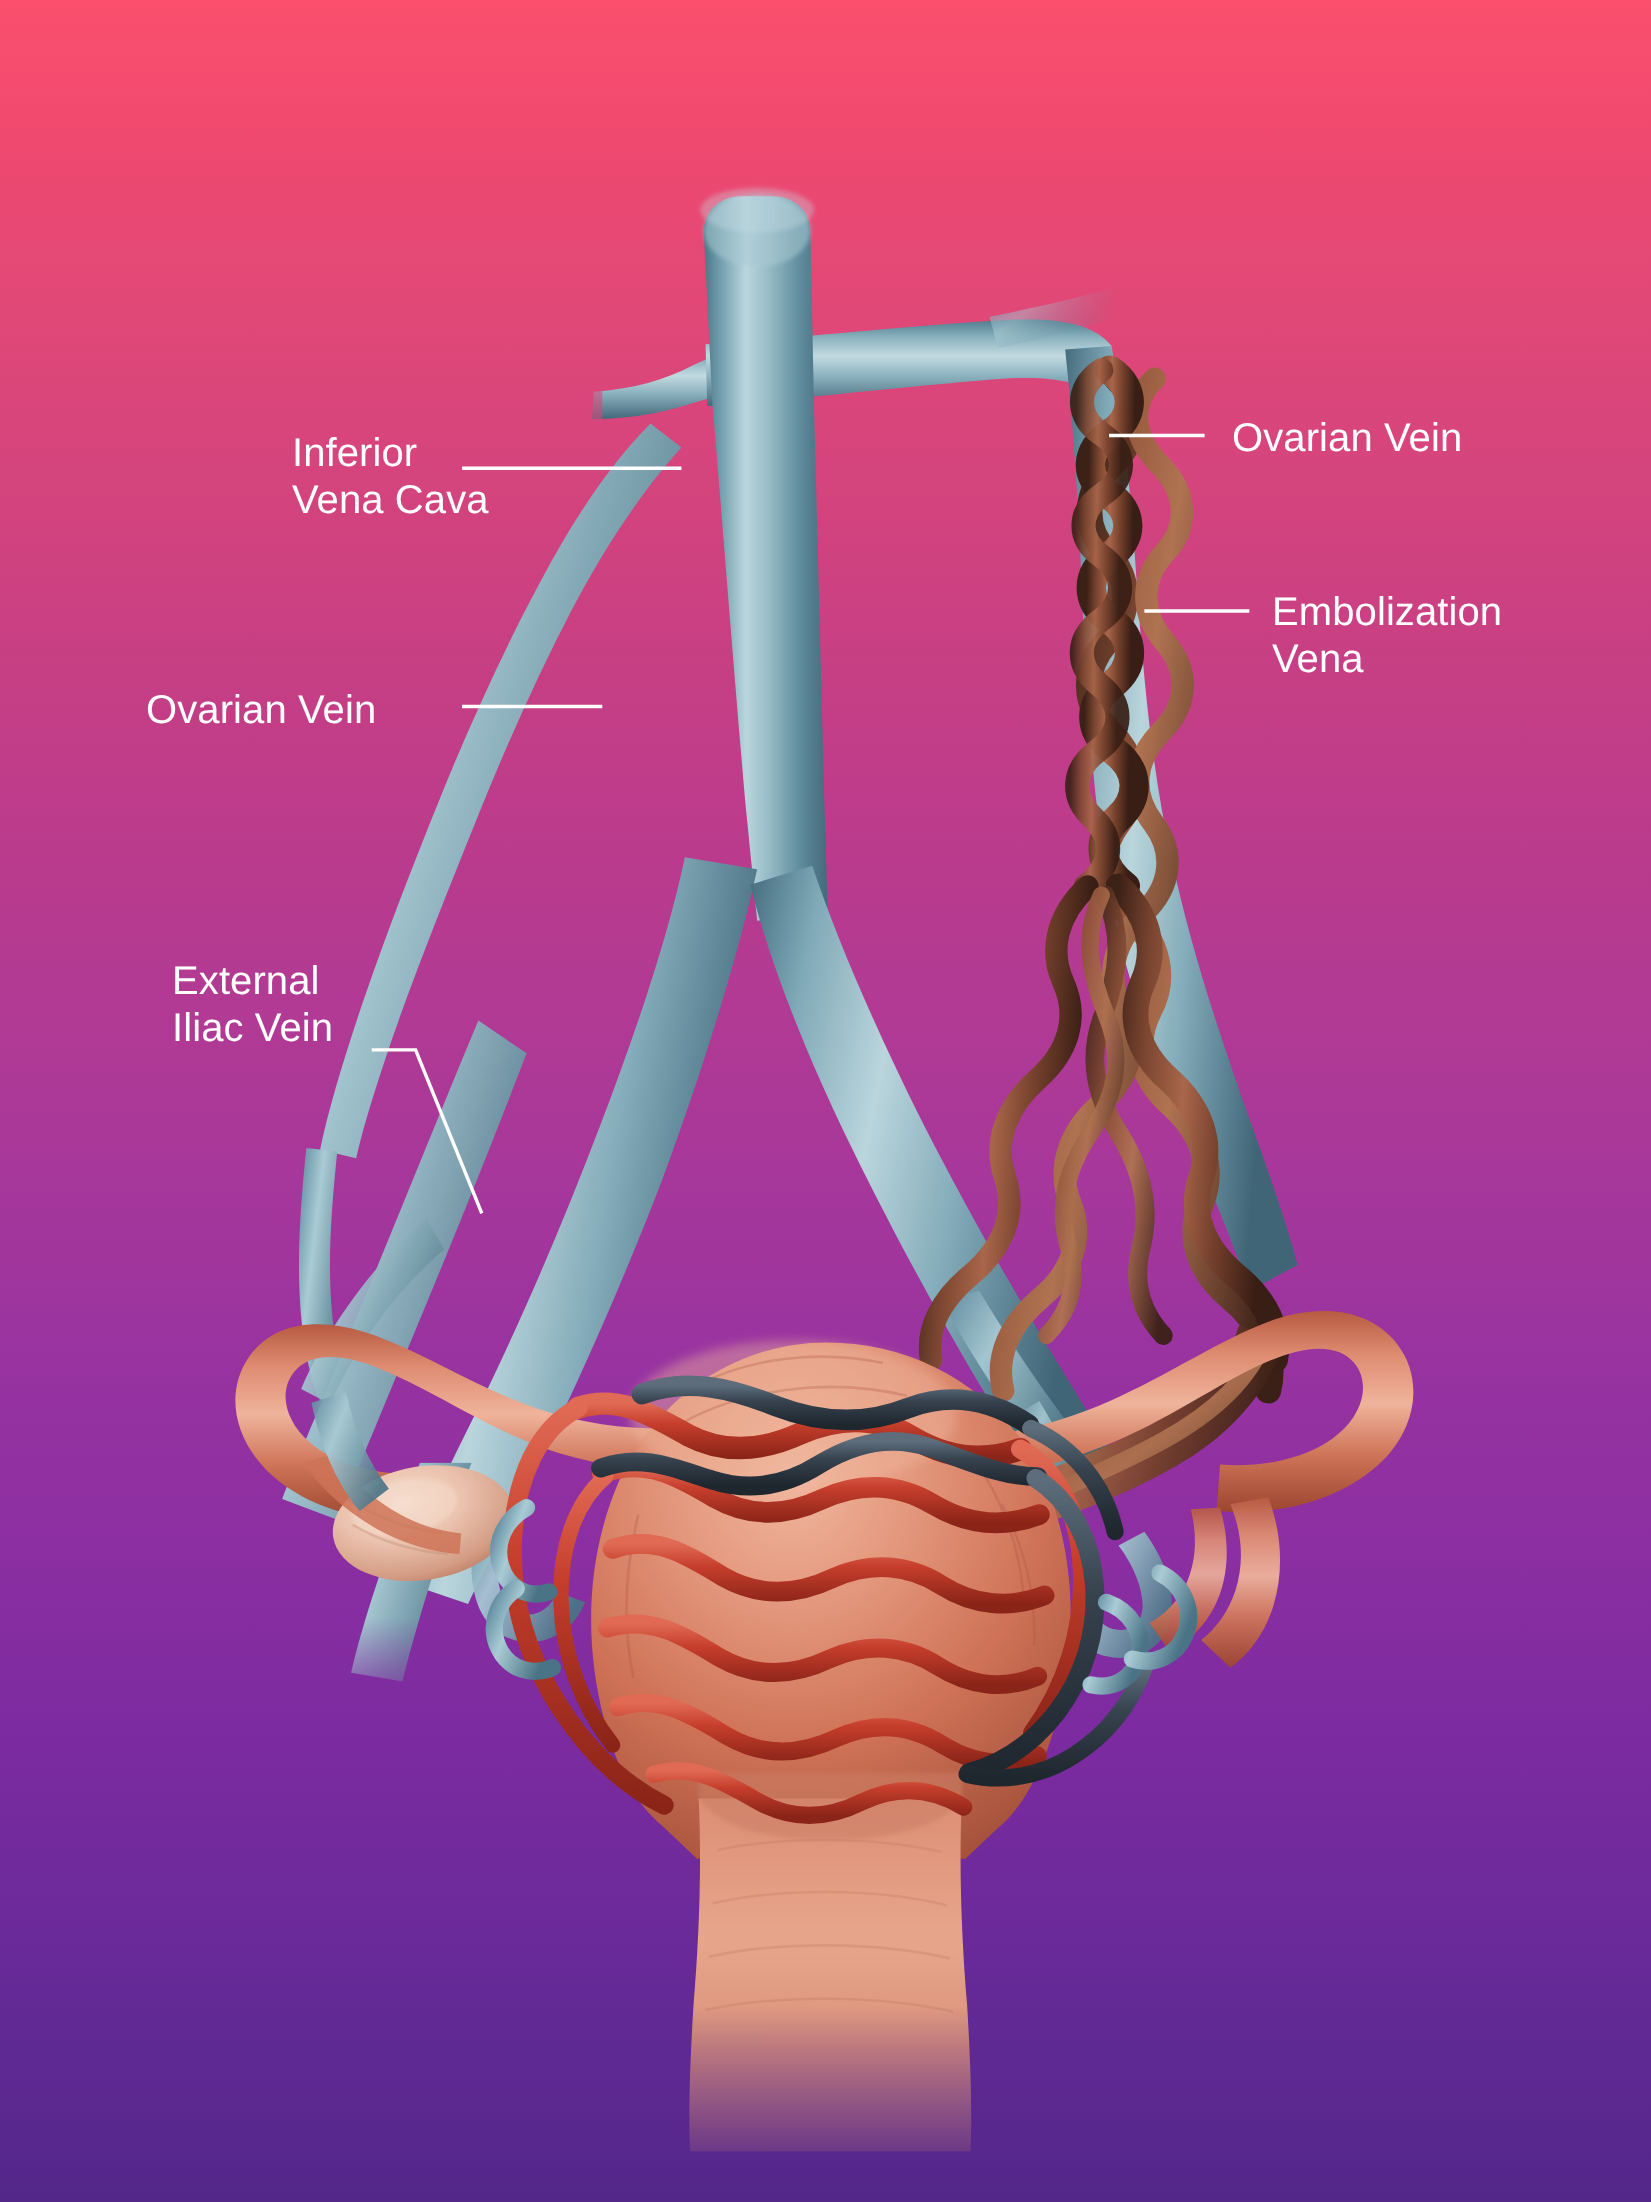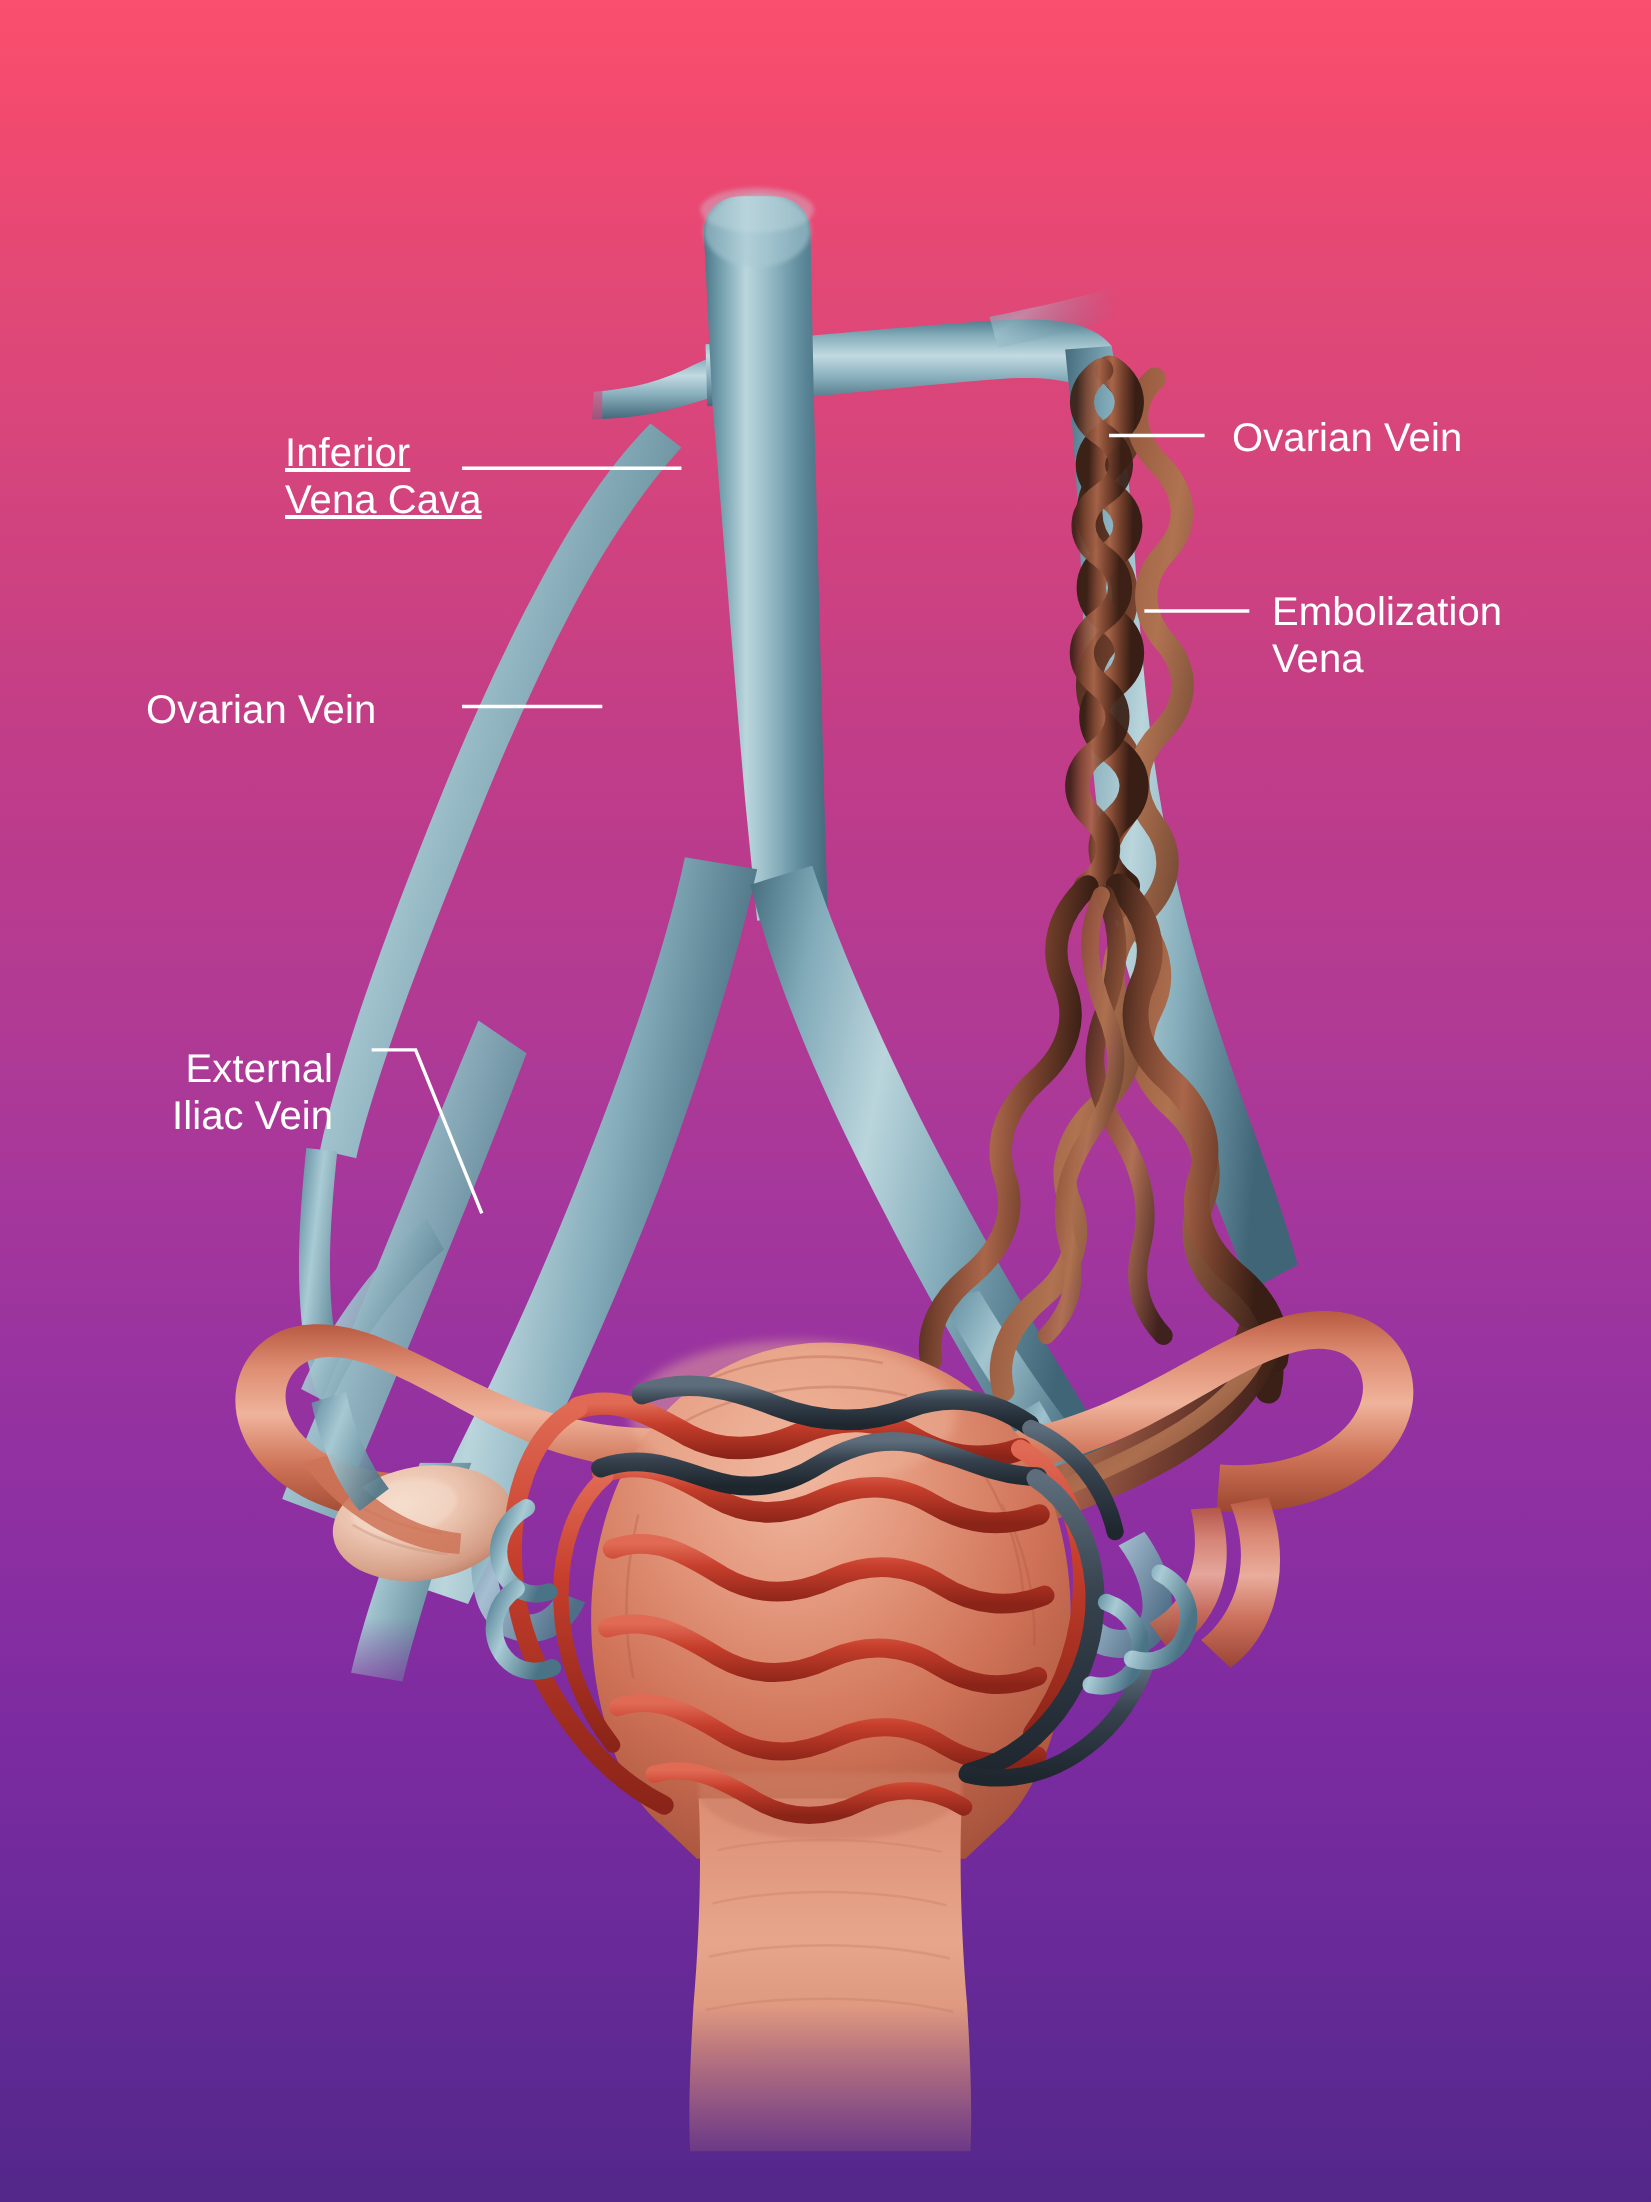--- a/index.html
+++ b/index.html
@@ -488,26 +488,26 @@
     <g stroke="#ffffff" stroke-width="4" fill="none" stroke-linecap="butt">
       <line x1="537" y1="544" x2="792" y2="544"></line>
       <line x1="537" y1="821" x2="700" y2="821"></line>
       <polyline points="432,1220 483,1220 560,1410"></polyline>
       <line x1="1289" y1="506" x2="1400" y2="506"></line>
       <line x1="1330" y1="710" x2="1452" y2="710"></line>
     </g>
   </svg>
 
   <div id="labels">
-    <div class="label left" style="left:285px; top:430px;text-decoration:underline;">Inferior
+    <div class="label left" style="left:292px; top:430px;">Inferior
 Vena Cava</div>
 
     <div class="label left" style="left:146px; top:687px;">Ovarian Vein</div>
 
-    <div class="label left" style="left:172px; top:1046px;text-align:right;">External
+    <div class="label left" style="left:172px; top:958px;">External
 Iliac Vein</div>
 
     <div class="label right" style="left:1232px; top:415px;">Ovarian Vein</div>
 
     <div class="label right" style="left:1272px; top:589px;">Embolization
 Vena</div>
   </div>
 </div>
 
 

